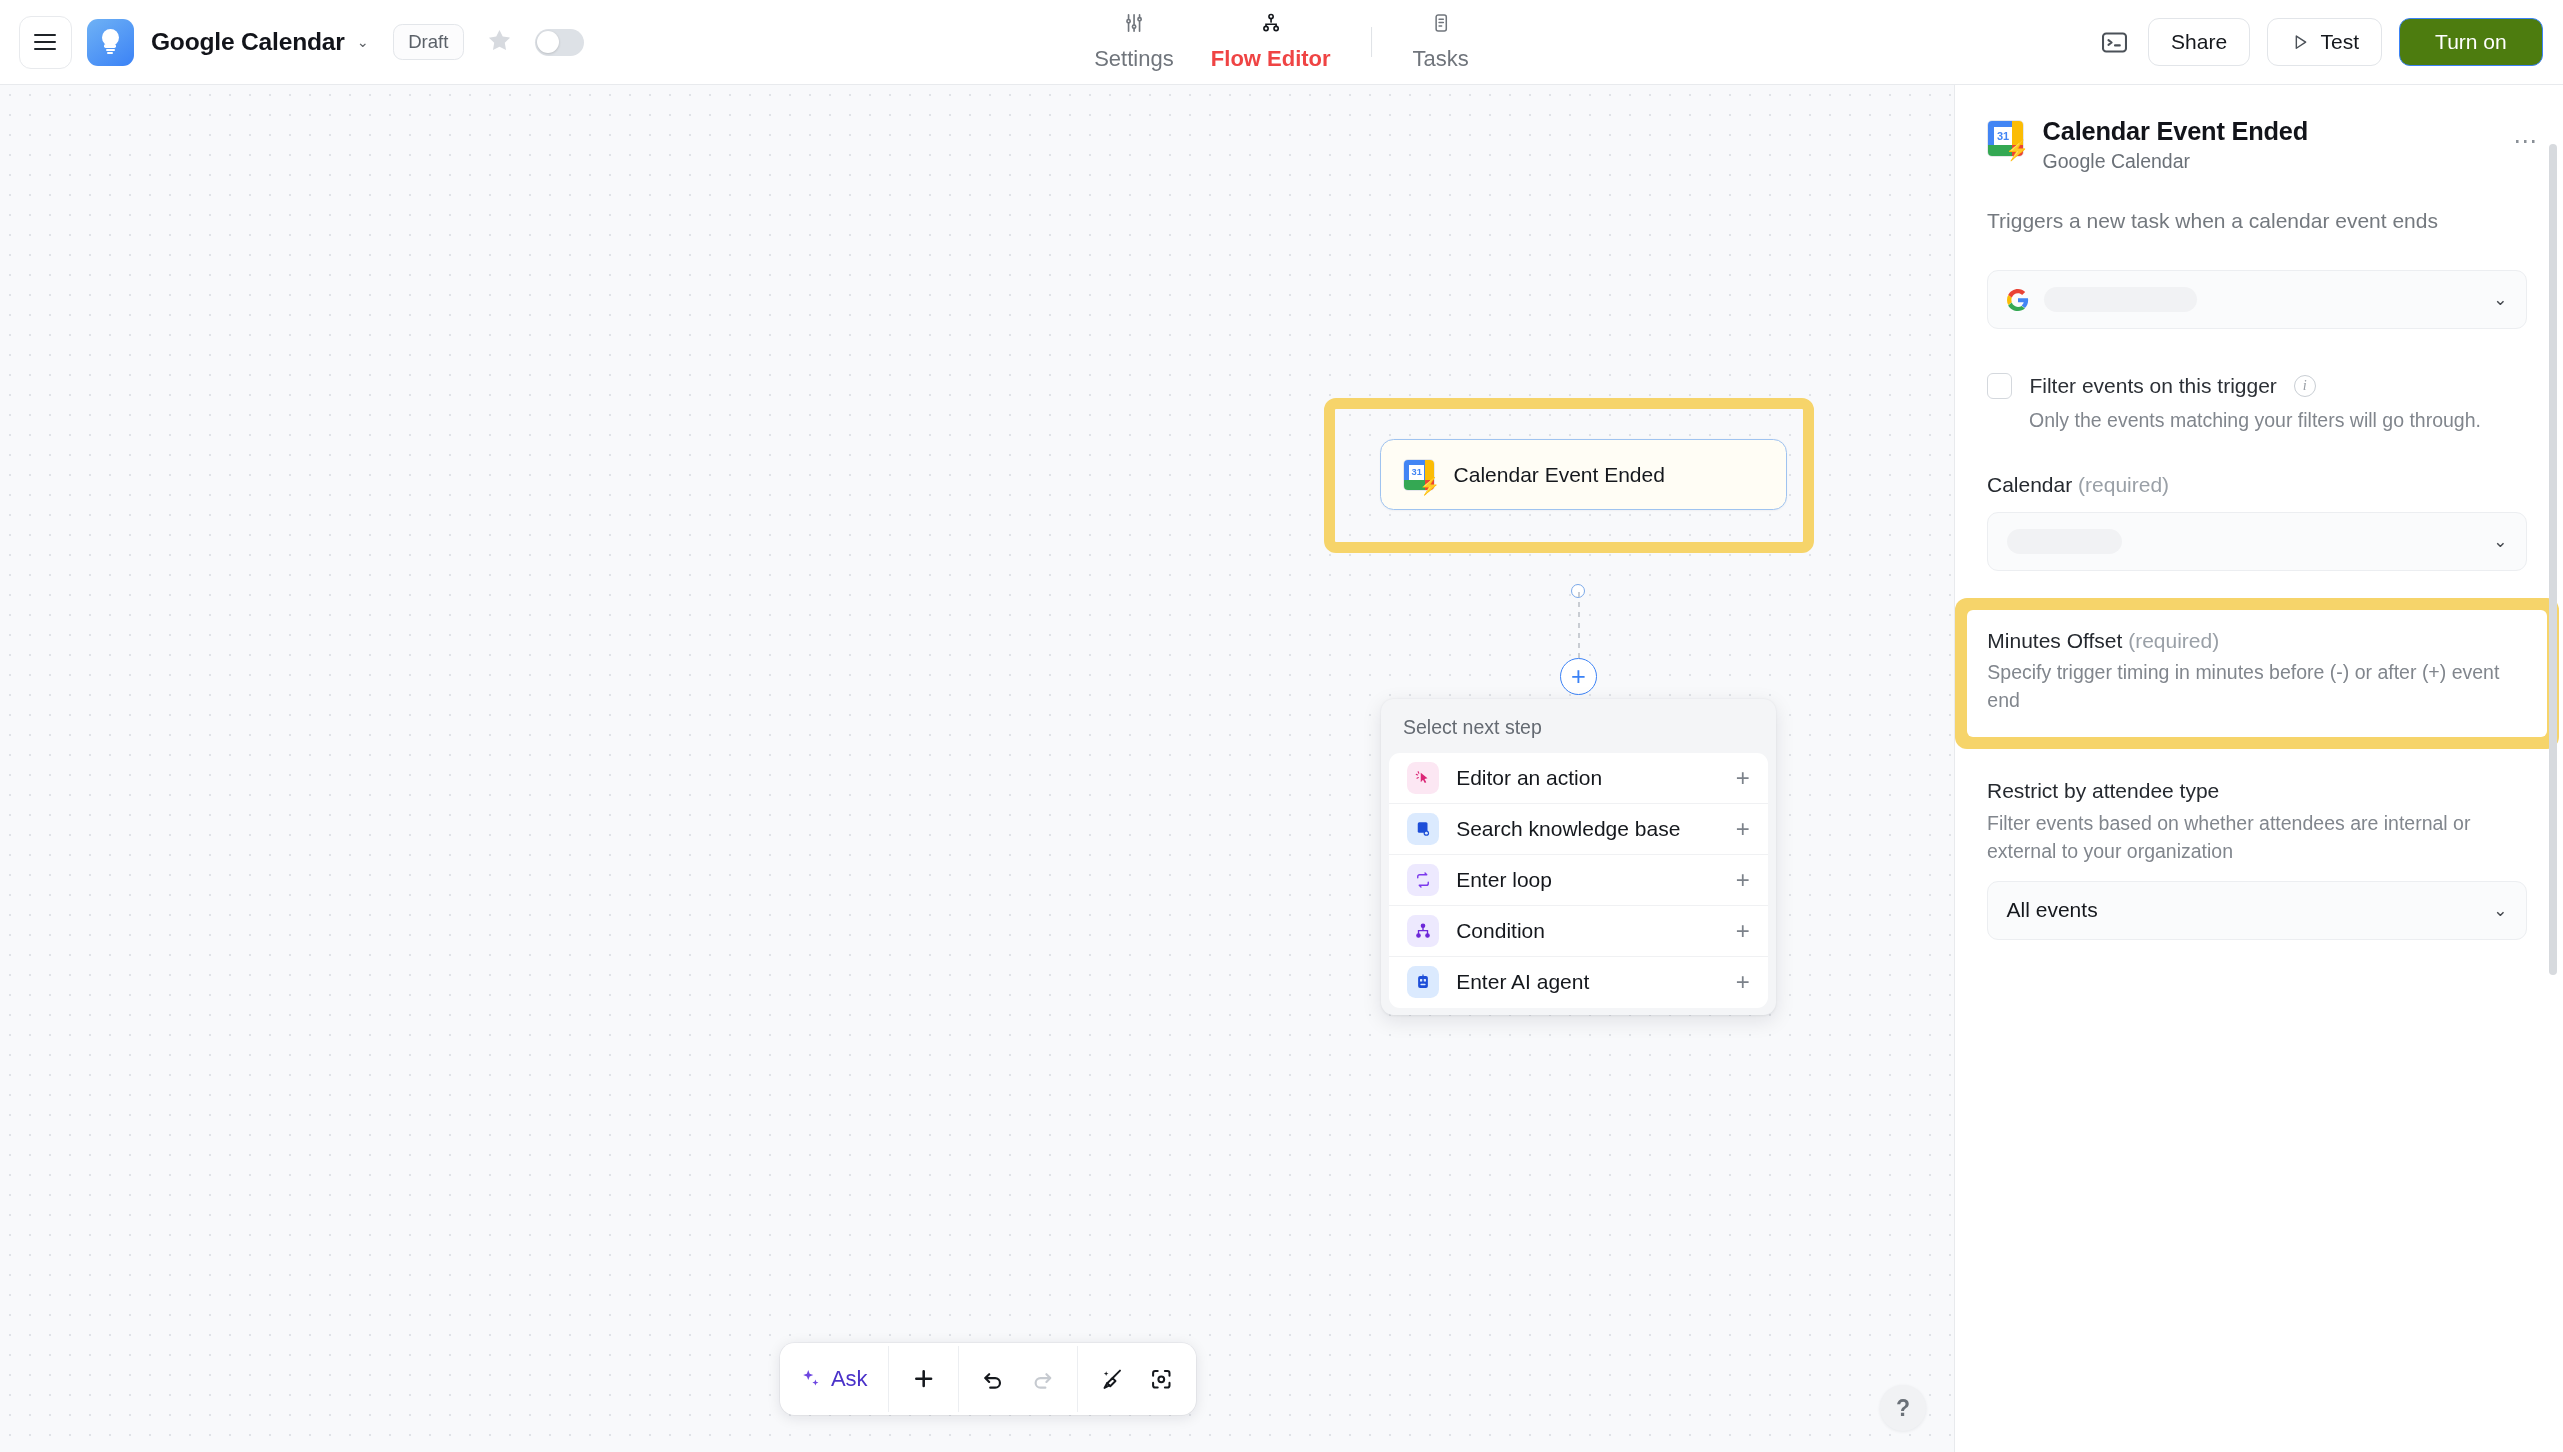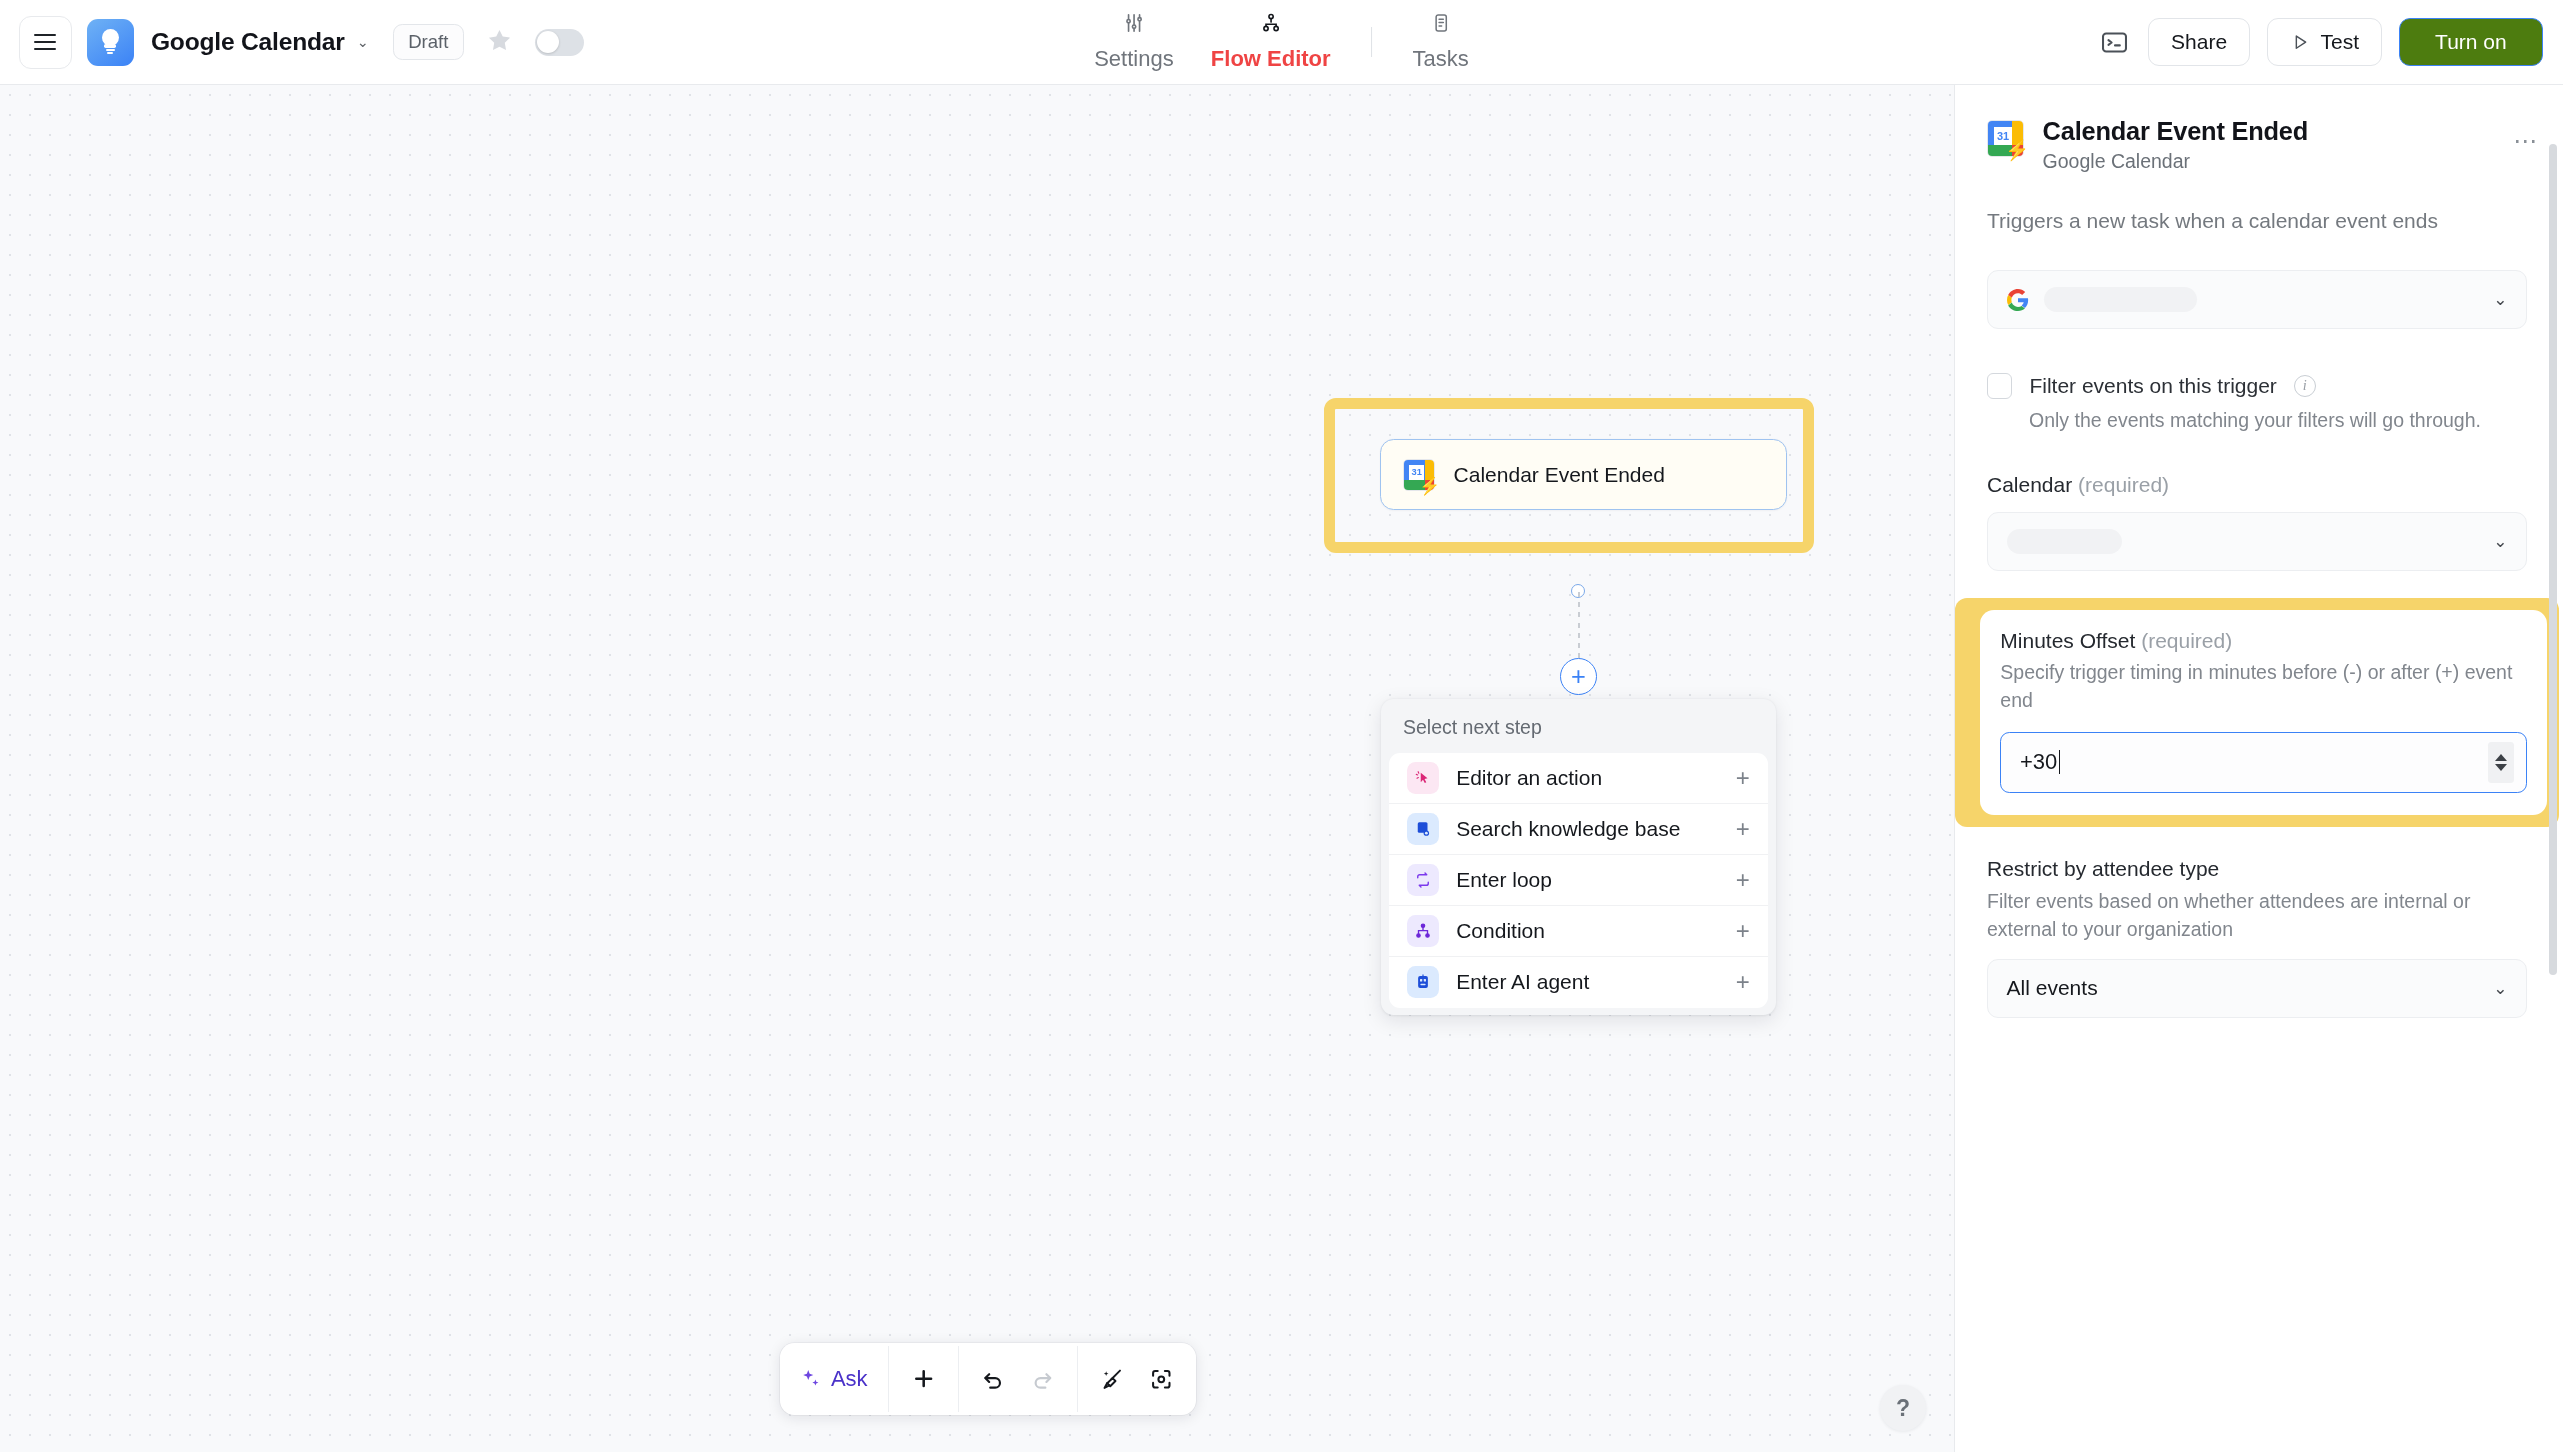--- a/index.html
+++ b/index.html
@@ -220,21 +220,21 @@
     margin-top: 15.3px; height: 59px; border: 0.8px solid #eceef1; border-radius: 11px;
     background: #fafbfc; display: flex; align-items: center; padding: 0 18.6px; cursor: pointer;
   }
   .select-value { font-size: 21px; color: #15181d; }
 
   
   .highlight-group {
     position: relative; margin: 27px -32px 0 -32px;
     background: #f6d46a; border-radius: 12px; padding: 12px;
   }
-  .highlight-inner { background: #fff; border-radius: 14px; padding: 18.6px 20.3px 22px 20.3px; margin-left: 13px; }
+  .highlight-inner { background: #fff; border-radius: 6px; padding: 18.6px 20.3px 22px 20.3px; }
   .hi-label { font-size: 21px; color: #25292f; font-weight: 500; }
   .hi-label .req { color: #9aa0a7; font-weight: 400; }
   .hi-help { margin-top: 6.8px; font-size: 19.5px; color: #81868d; line-height: 1.42; }
   .number-input {
     margin-top: 17px; height: 61px; border: 1.7px solid #3b82f6; border-radius: 9.3px;
     background: #fdfdfe; display: flex; align-items: center; padding: 0 12px 0 18.6px;
   }
   .ni-value { font-size: 22px; color: #15181d; }
   .ni-caret { display: inline-block; width: 1.4px; height: 24px; background: #15181d; margin-left: 1.7px; vertical-align: -4.2px; }
   .spinner { margin-left: auto; width: 25.4px; height: 41px; background: #f0f1f3; border-radius: 3.4px;
@@ -531,28 +531,20 @@
         <span class="field-chev">⌄</span>
       </div>
 
       <div class="highlight-group">
         <div class="highlight-inner">
           <div class="hi-label">
             <span>Minutes Offset</span>
             <span class="req">(required)</span>
           </div>
           <div class="hi-help">Specify trigger timing in minutes before (-) or after (+) event end</div>
-          <div class="number-input">
-            <span class="ni-value">+30</span>
-            <span class="ni-caret"></span>
-            <span class="spinner">
-              <span class="spin-up"></span>
-              <span class="spin-dn"></span>
-            </span>
-          </div>
         </div>
       </div>
 
       <div class="fld-label" style="margin-top:30.5px">Restrict by attendee type</div>
       <div class="fld-help">Filter events based on whether attendees are internal or external to your organization</div>
       <div class="select-box">
         <span class="select-value">All events</span>
         <span class="field-chev">⌄</span>
       </div>
 

